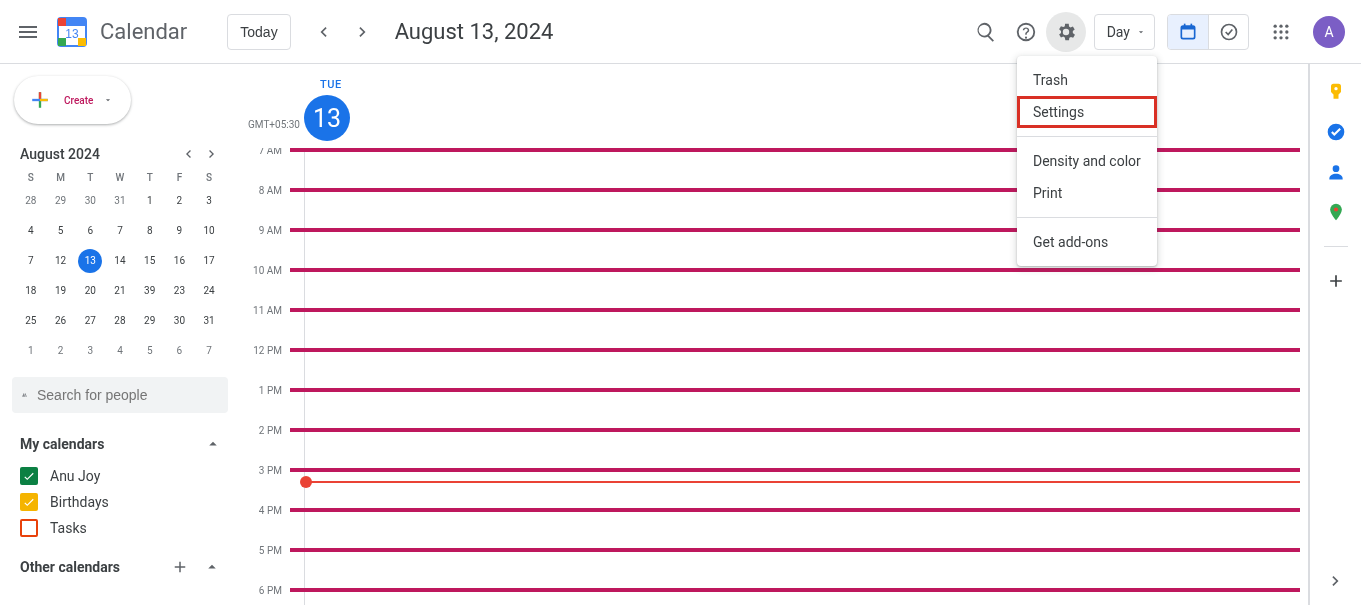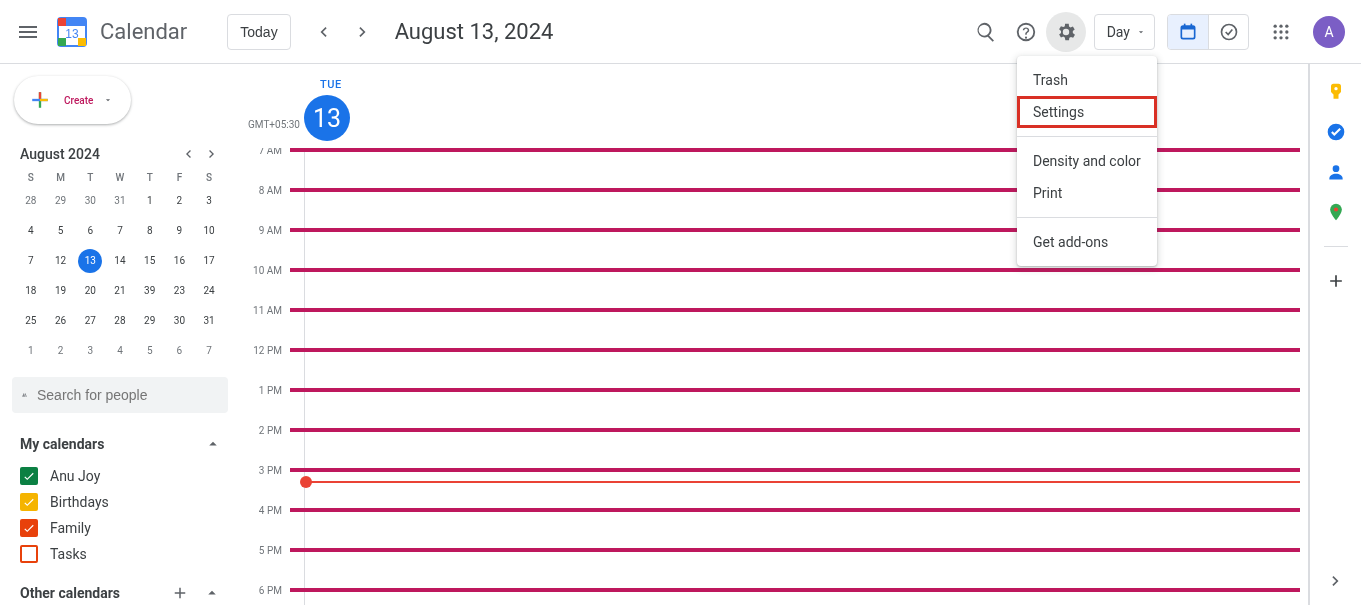--- a/index.html
+++ b/index.html
@@ -289,28 +289,20 @@
         </div>
         <div class="cal-item">
           <div class="cal-check" style="background: rgb(245, 180, 0);">
             <svg viewBox="0 0 24 24">
               <path fill="#fff" d="M9 16.2l-3.5-3.5L4 14l5 5 11-11-1.4-1.4z"></path>
             </svg>
           </div>
           <span class="cal-label">Birthdays</span>
         </div>
         <div class="cal-item">
-          <div class="cal-check" style="background: rgb(232, 65, 11);">
-            <svg viewBox="0 0 24 24">
-              <path fill="#fff" d="M9 16.2l-3.5-3.5L4 14l5 5 11-11-1.4-1.4z"></path>
-            </svg>
-          </div>
-          <span class="cal-label">Family</span>
-        </div>
-        <div class="cal-item">
           <div class="cal-check unchecked" style="border-color: rgb(232, 65, 11);"></div>
           <span class="cal-label">Tasks</span>
         </div>
       </div>
 
     <div class="other-cal-row">
       <span class="cal-section-title">Other calendars</span>
       <div class="icon-btn" style="width:32px;height:32px">
           <svg width="18" height="18" viewBox="0 0 24 24">
             <path fill="#5f6368" d="M11 5h2v14h-2zM5 11h14v2H5z"></path>

